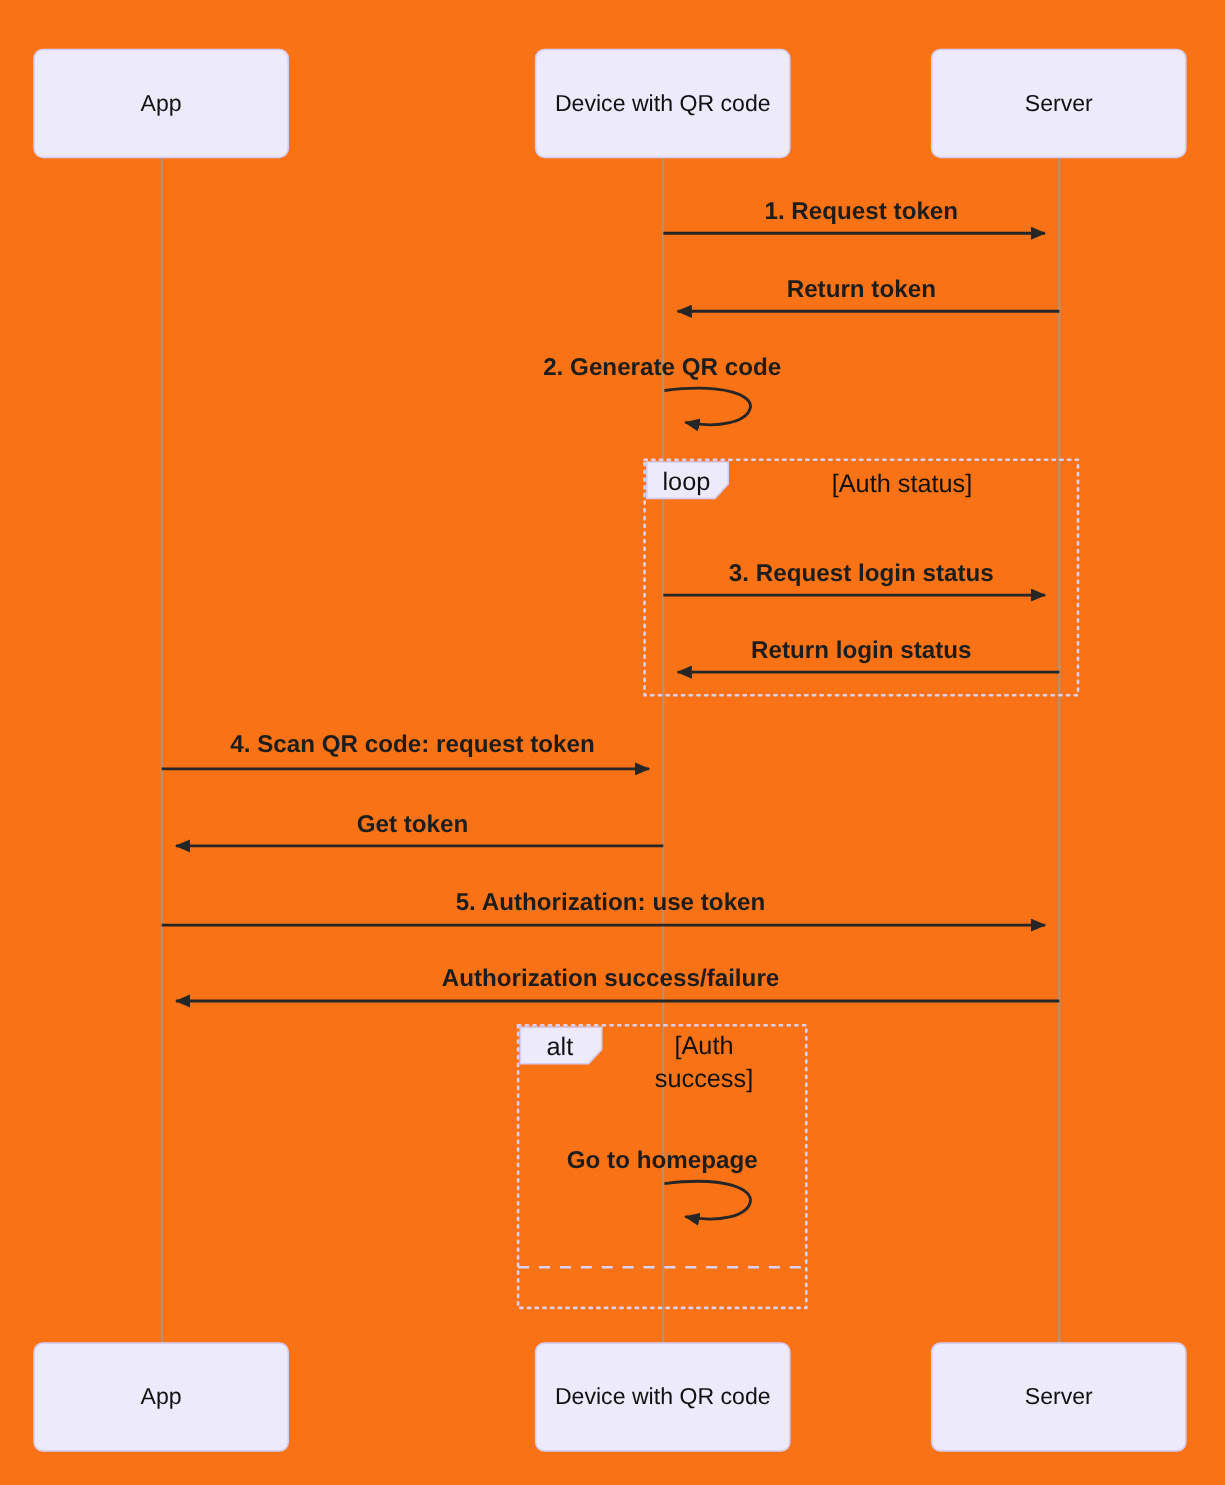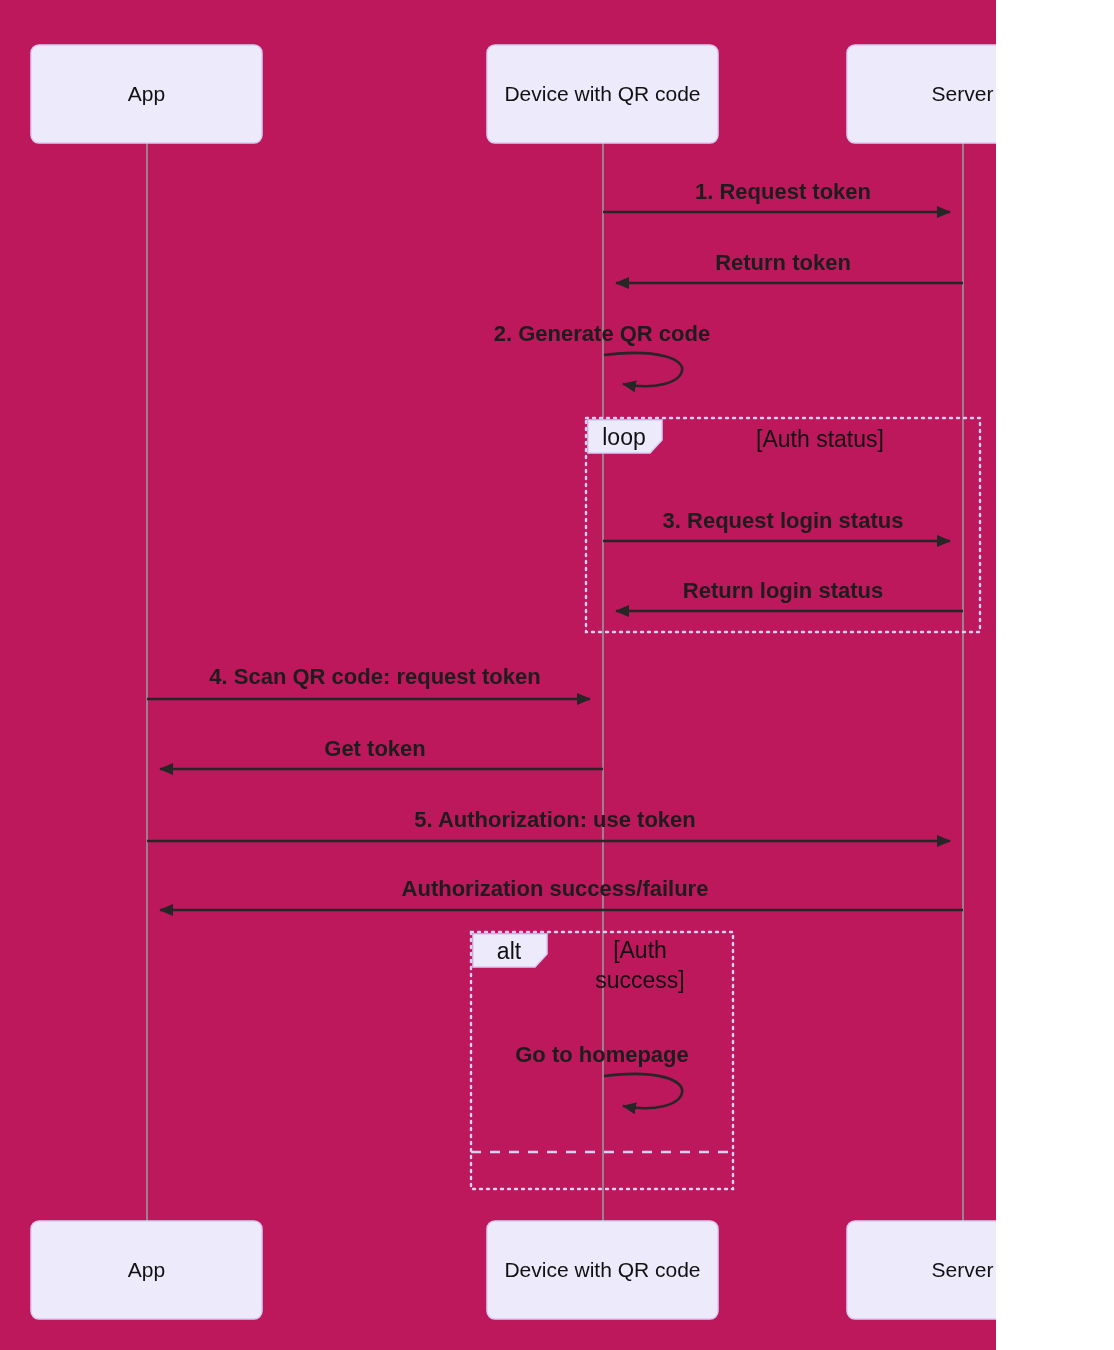--- a/index.html
+++ b/index.html
@@ -5,23 +5,23 @@
   html, body {
     margin: 0;
     padding: 0;
     background: #ffffff;
   }
   body {
     font-family: "Liberation Sans", sans-serif;
   }
   #diagram-root {
     position: relative;
-    width: 996px;
+    width: 1114px;
     height: 1350px;
-    background: #be185d;
+    background: #f97316;
     overflow: hidden;
   }
   svg.seq {
     position: absolute;
     left: 0;
     top: 0;
     width: 1114px;
     height: 1350px;
     display: block;
   }

